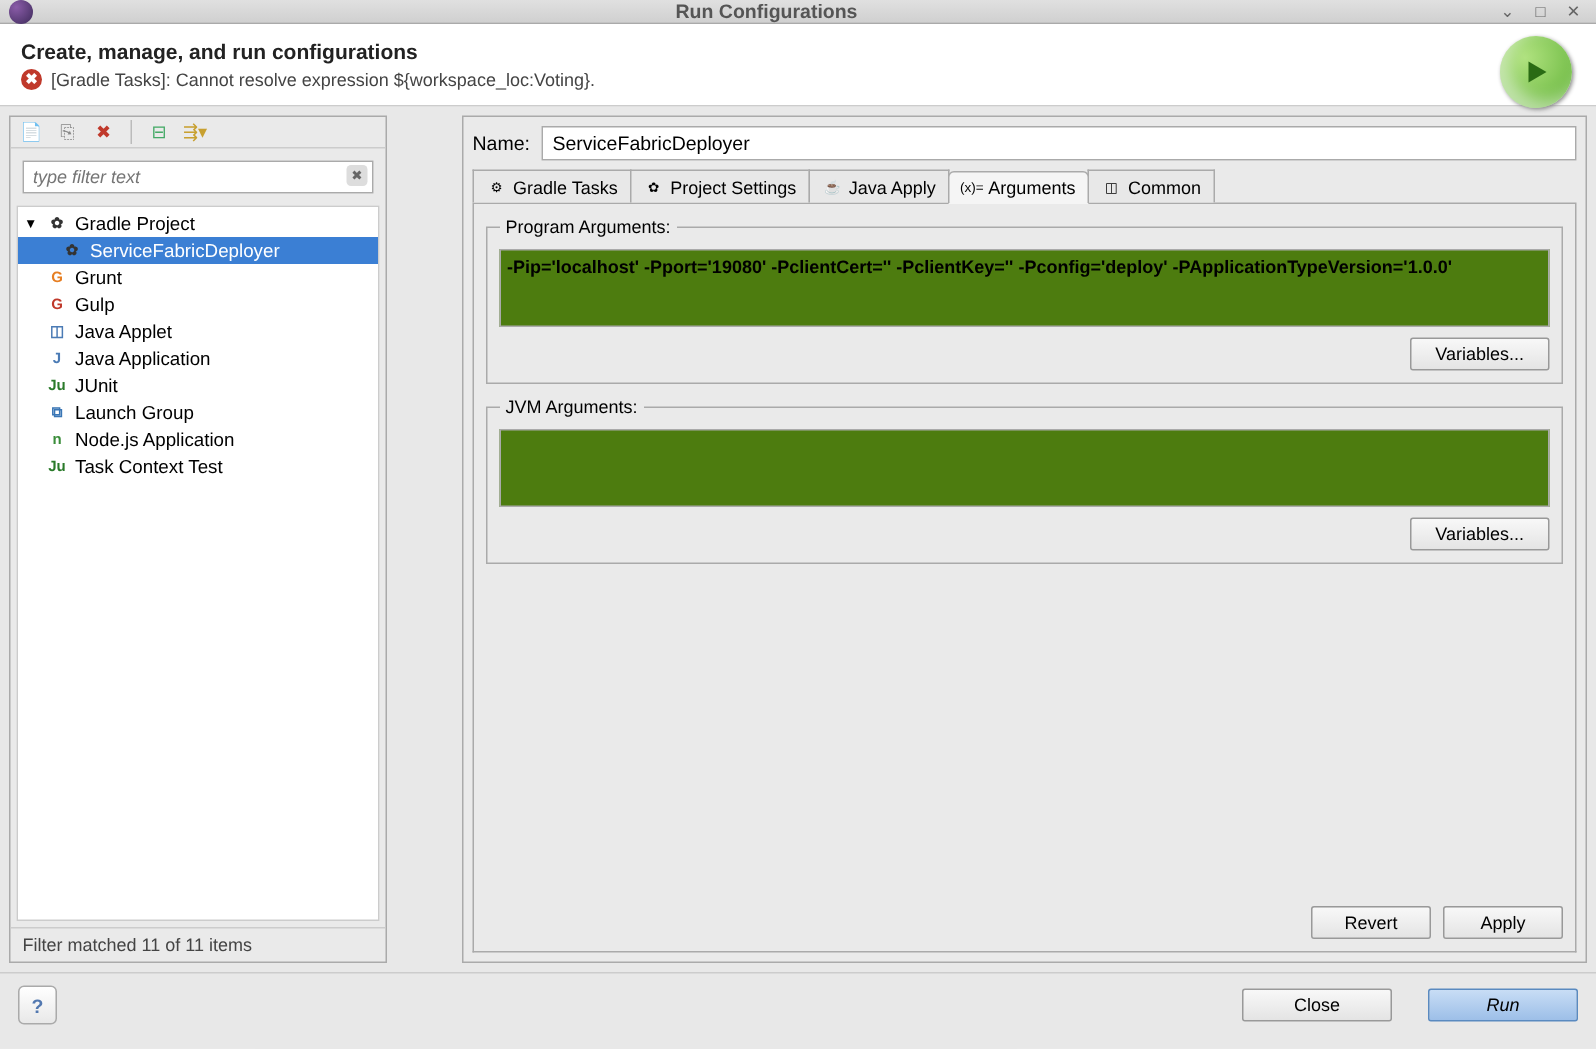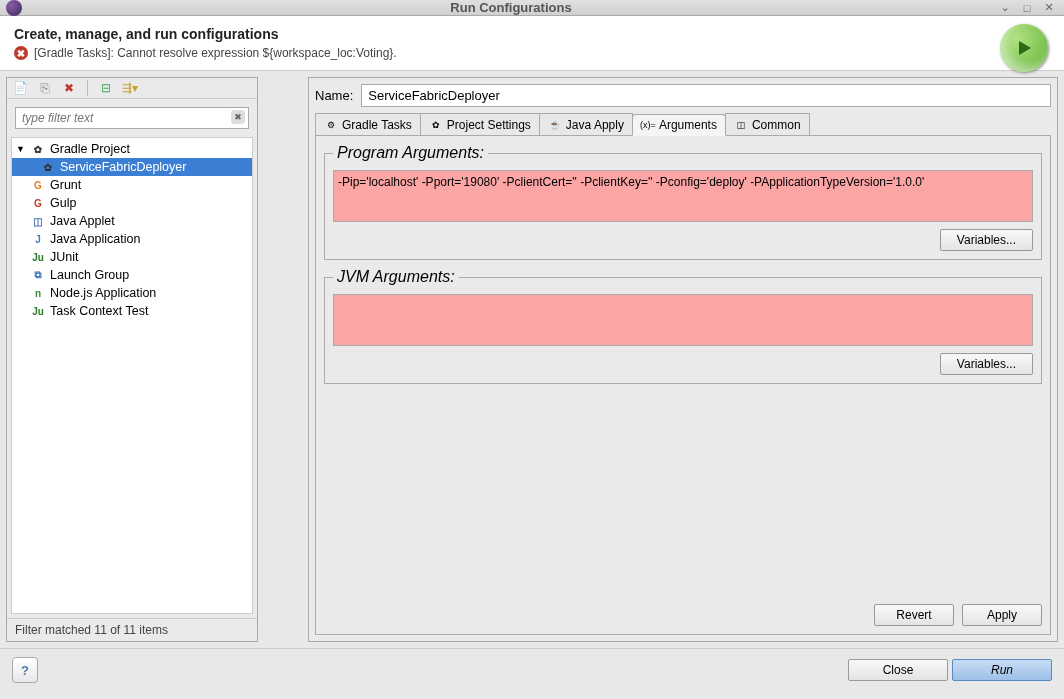--- a/index.html
+++ b/index.html
@@ -43,32 +43,32 @@
 .name-row input { flex: 1; padding: 3px 6px; border: 1px solid #aaa; background: #fff; font-size: 13px; }
 
 .tabs { display: flex; border-bottom: 1px solid #aaa; }
 .tab { display: flex; align-items: center; gap: 4px; padding: 3px 8px; background: #e8e8e8; border: 1px solid #aaa; border-bottom: none; margin-right: -1px; cursor: pointer; font-size: 12px; }
 .tab.active { background: #f5f5f5; border-bottom: 1px solid #f5f5f5; position: relative; top: 1px; border-radius: 4px 4px 0 0; }
 .tab .ticon-s { width: 14px; height: 14px; display: inline-flex; align-items: center; justify-content: center; font-size: 9px; }
 
 .tabpanel { flex: 1; background: #eaeaea; border: 1px solid #aaa; border-top: none; padding: 8px; display: flex; flex-direction: column; gap: 8px; }
 
 fieldset { border: 1px solid #aaa; padding: 8px; }
-fieldset legend { font-size: 16px; padding: 0 4px; font-style: italic; }
-fieldset textarea { width: 100%; border: 1px solid #aaa; background: #fca5a5; padding: 4px; font-size: 12px; resize: none; font-family: inherit; }
+fieldset legend { font-size: 12px; padding: 0 4px; }
+fieldset textarea { width: 100%; border: 1px solid #aaa; background: #4d7c0f; padding: 4px; font-size: 12px; resize: none; font-family: inherit; font-weight: bold; }
 .fs-btnrow { display: flex; justify-content: flex-end; margin-top: 4px; }
 
 .btn { background: linear-gradient(#f8f8f8, #e4e4e4); border: 1px solid #999; padding: 3px 16px; font-size: 12px; cursor: pointer; border-radius: 2px; min-width: 80px; }
 .btn.primary { background: linear-gradient(#c8ddf5, #9dbfe8); border-color: #5a8ac0; font-style: italic; }
 
 .panel-footer { display: flex; justify-content: flex-end; gap: 8px; margin-top: auto; padding-top: 6px; }
 
 .footer { display: flex; align-items: center; padding: 8px 12px; border-top: 1px solid #ccc; }
 .footer .help { width: 26px; height: 26px; border: 1px solid #aaa; border-radius: 4px; background: linear-gradient(#fff,#e8e8e8); display: flex; align-items: center; justify-content: center; font-weight: bold; color: #5278b0; cursor: pointer; }
-.footer .btns { margin-left: auto; display: flex; gap: 4px; }
+.footer .btns { margin-left: auto; display: flex; gap: 24px; }
 .footer .btns .btn { min-width: 100px; }
 </style>
 </head>
 <body>
 
 <div class="titlebar">
   <span class="eclipse-icon"></span>
   <span class="title">Run Configurations</span>
   <span class="winbtn">⌄</span>
   <span class="winbtn">□</span>

